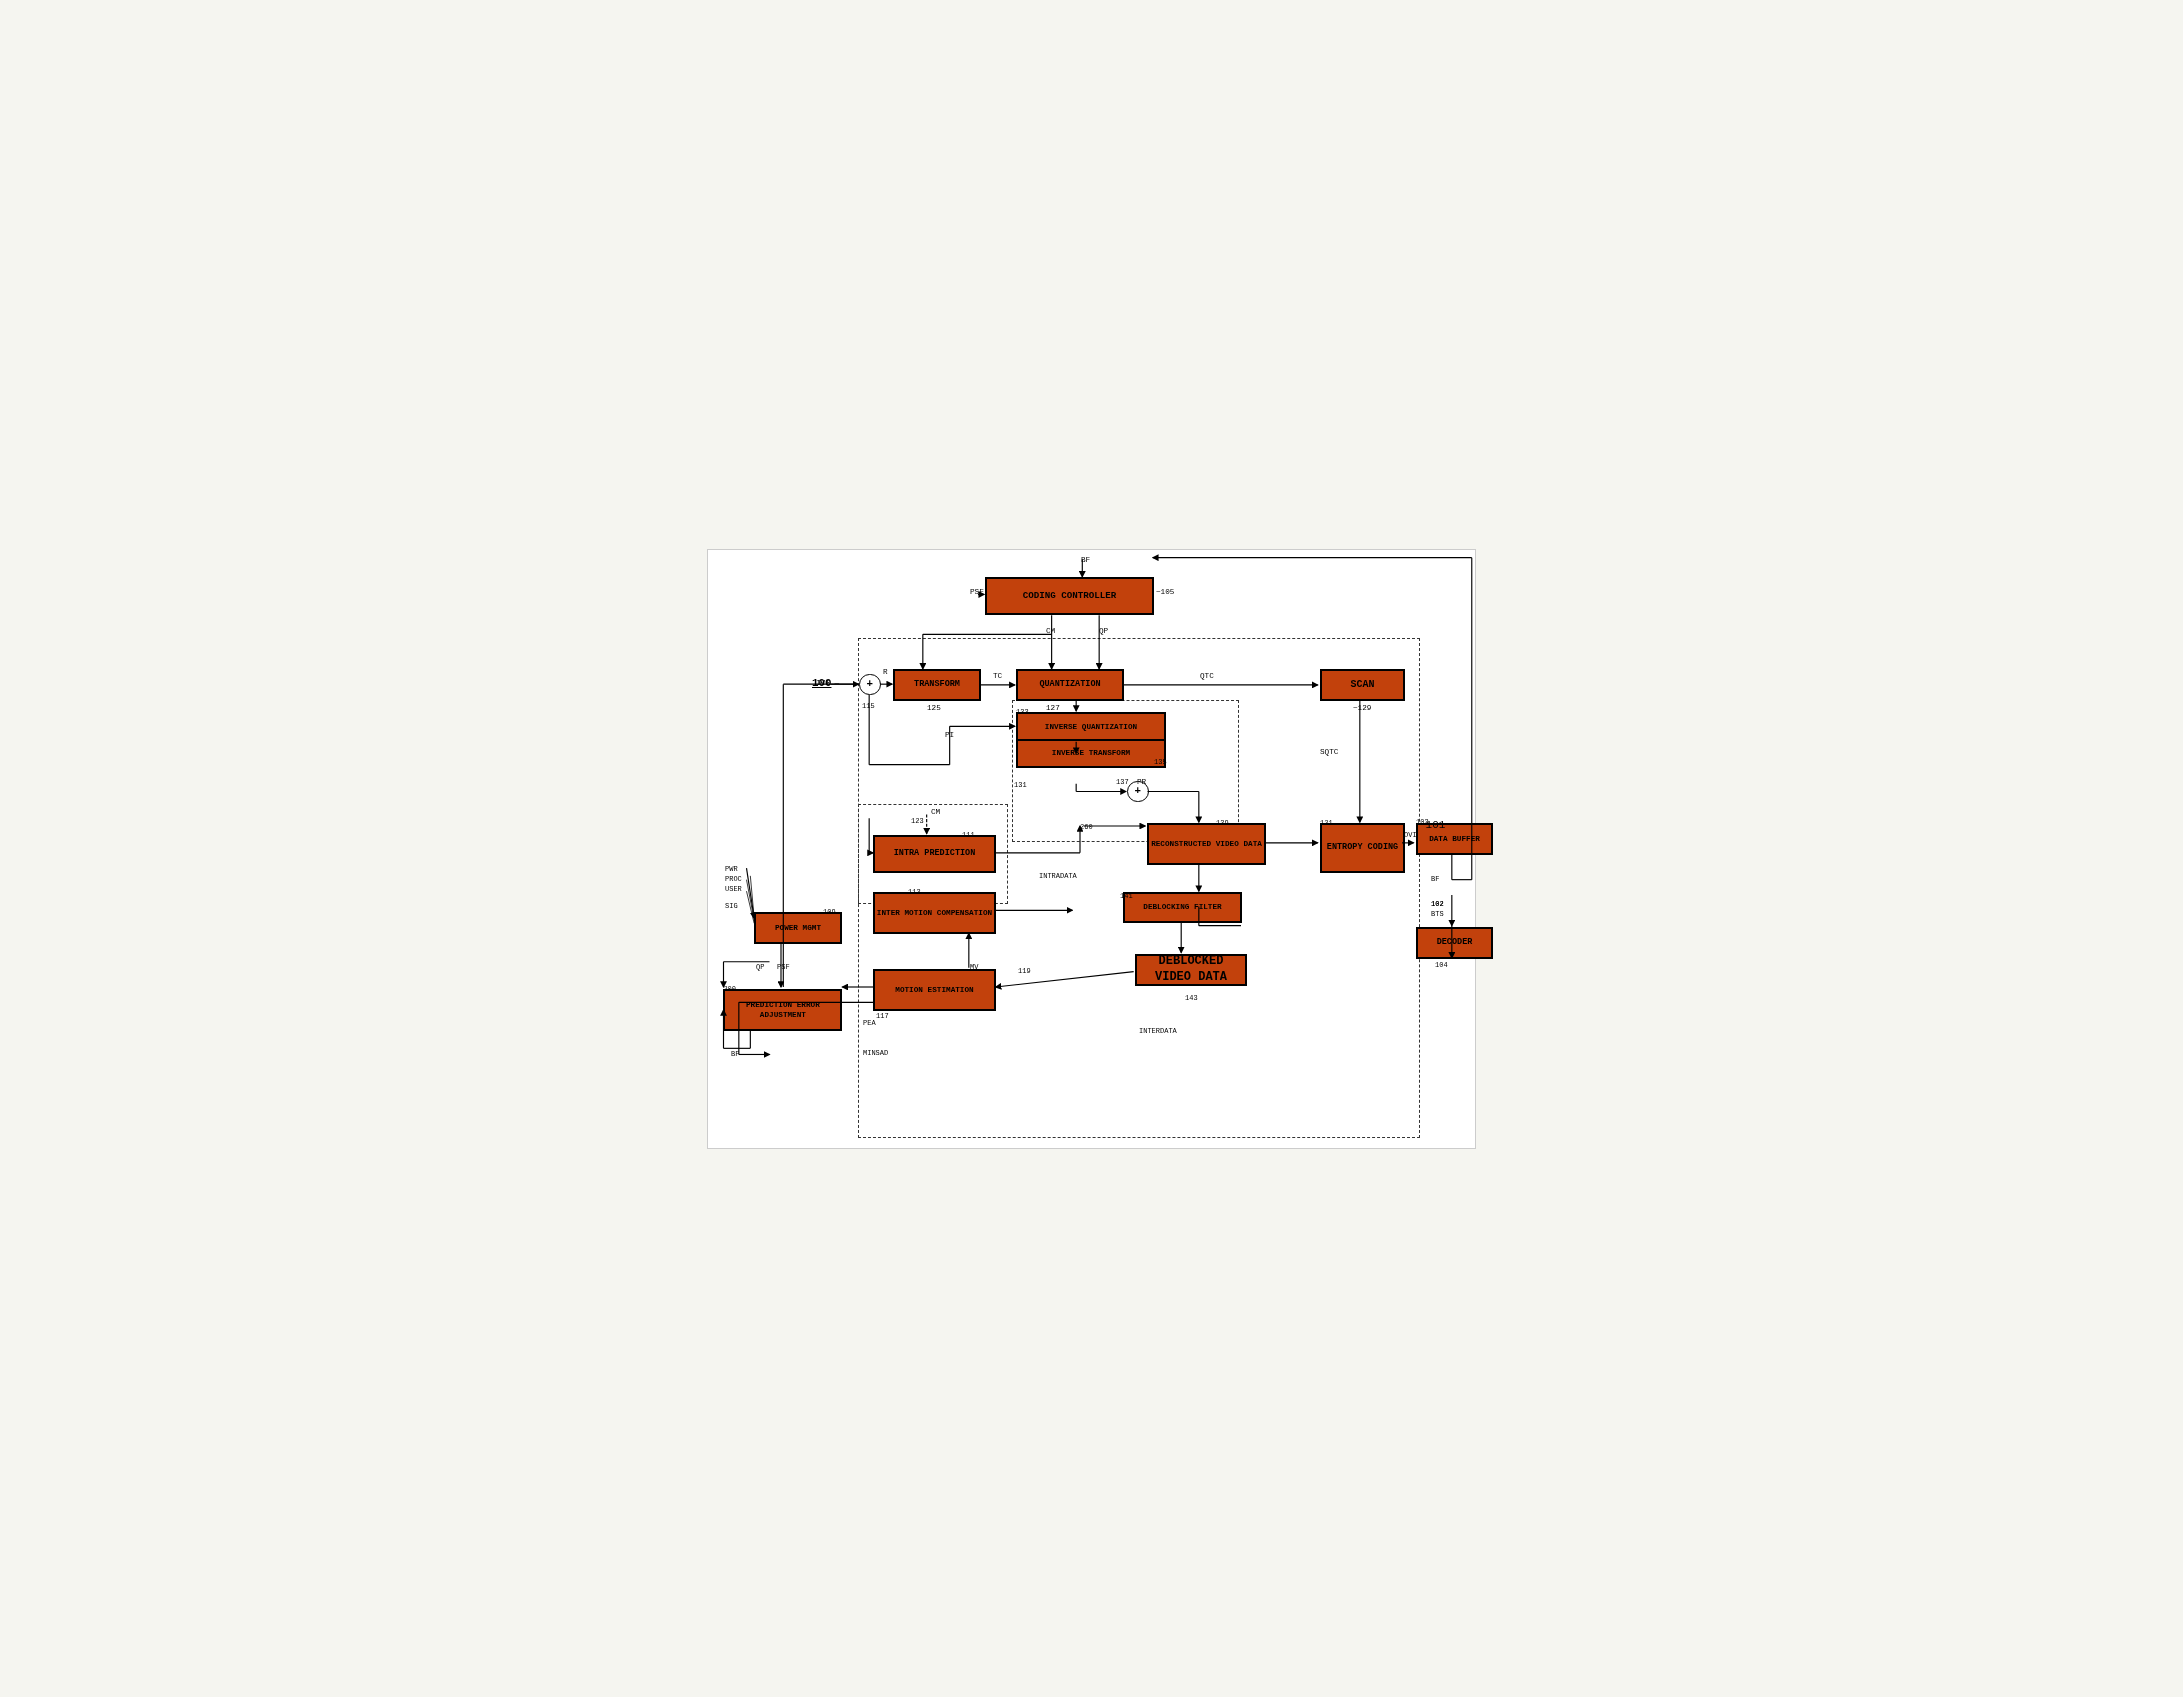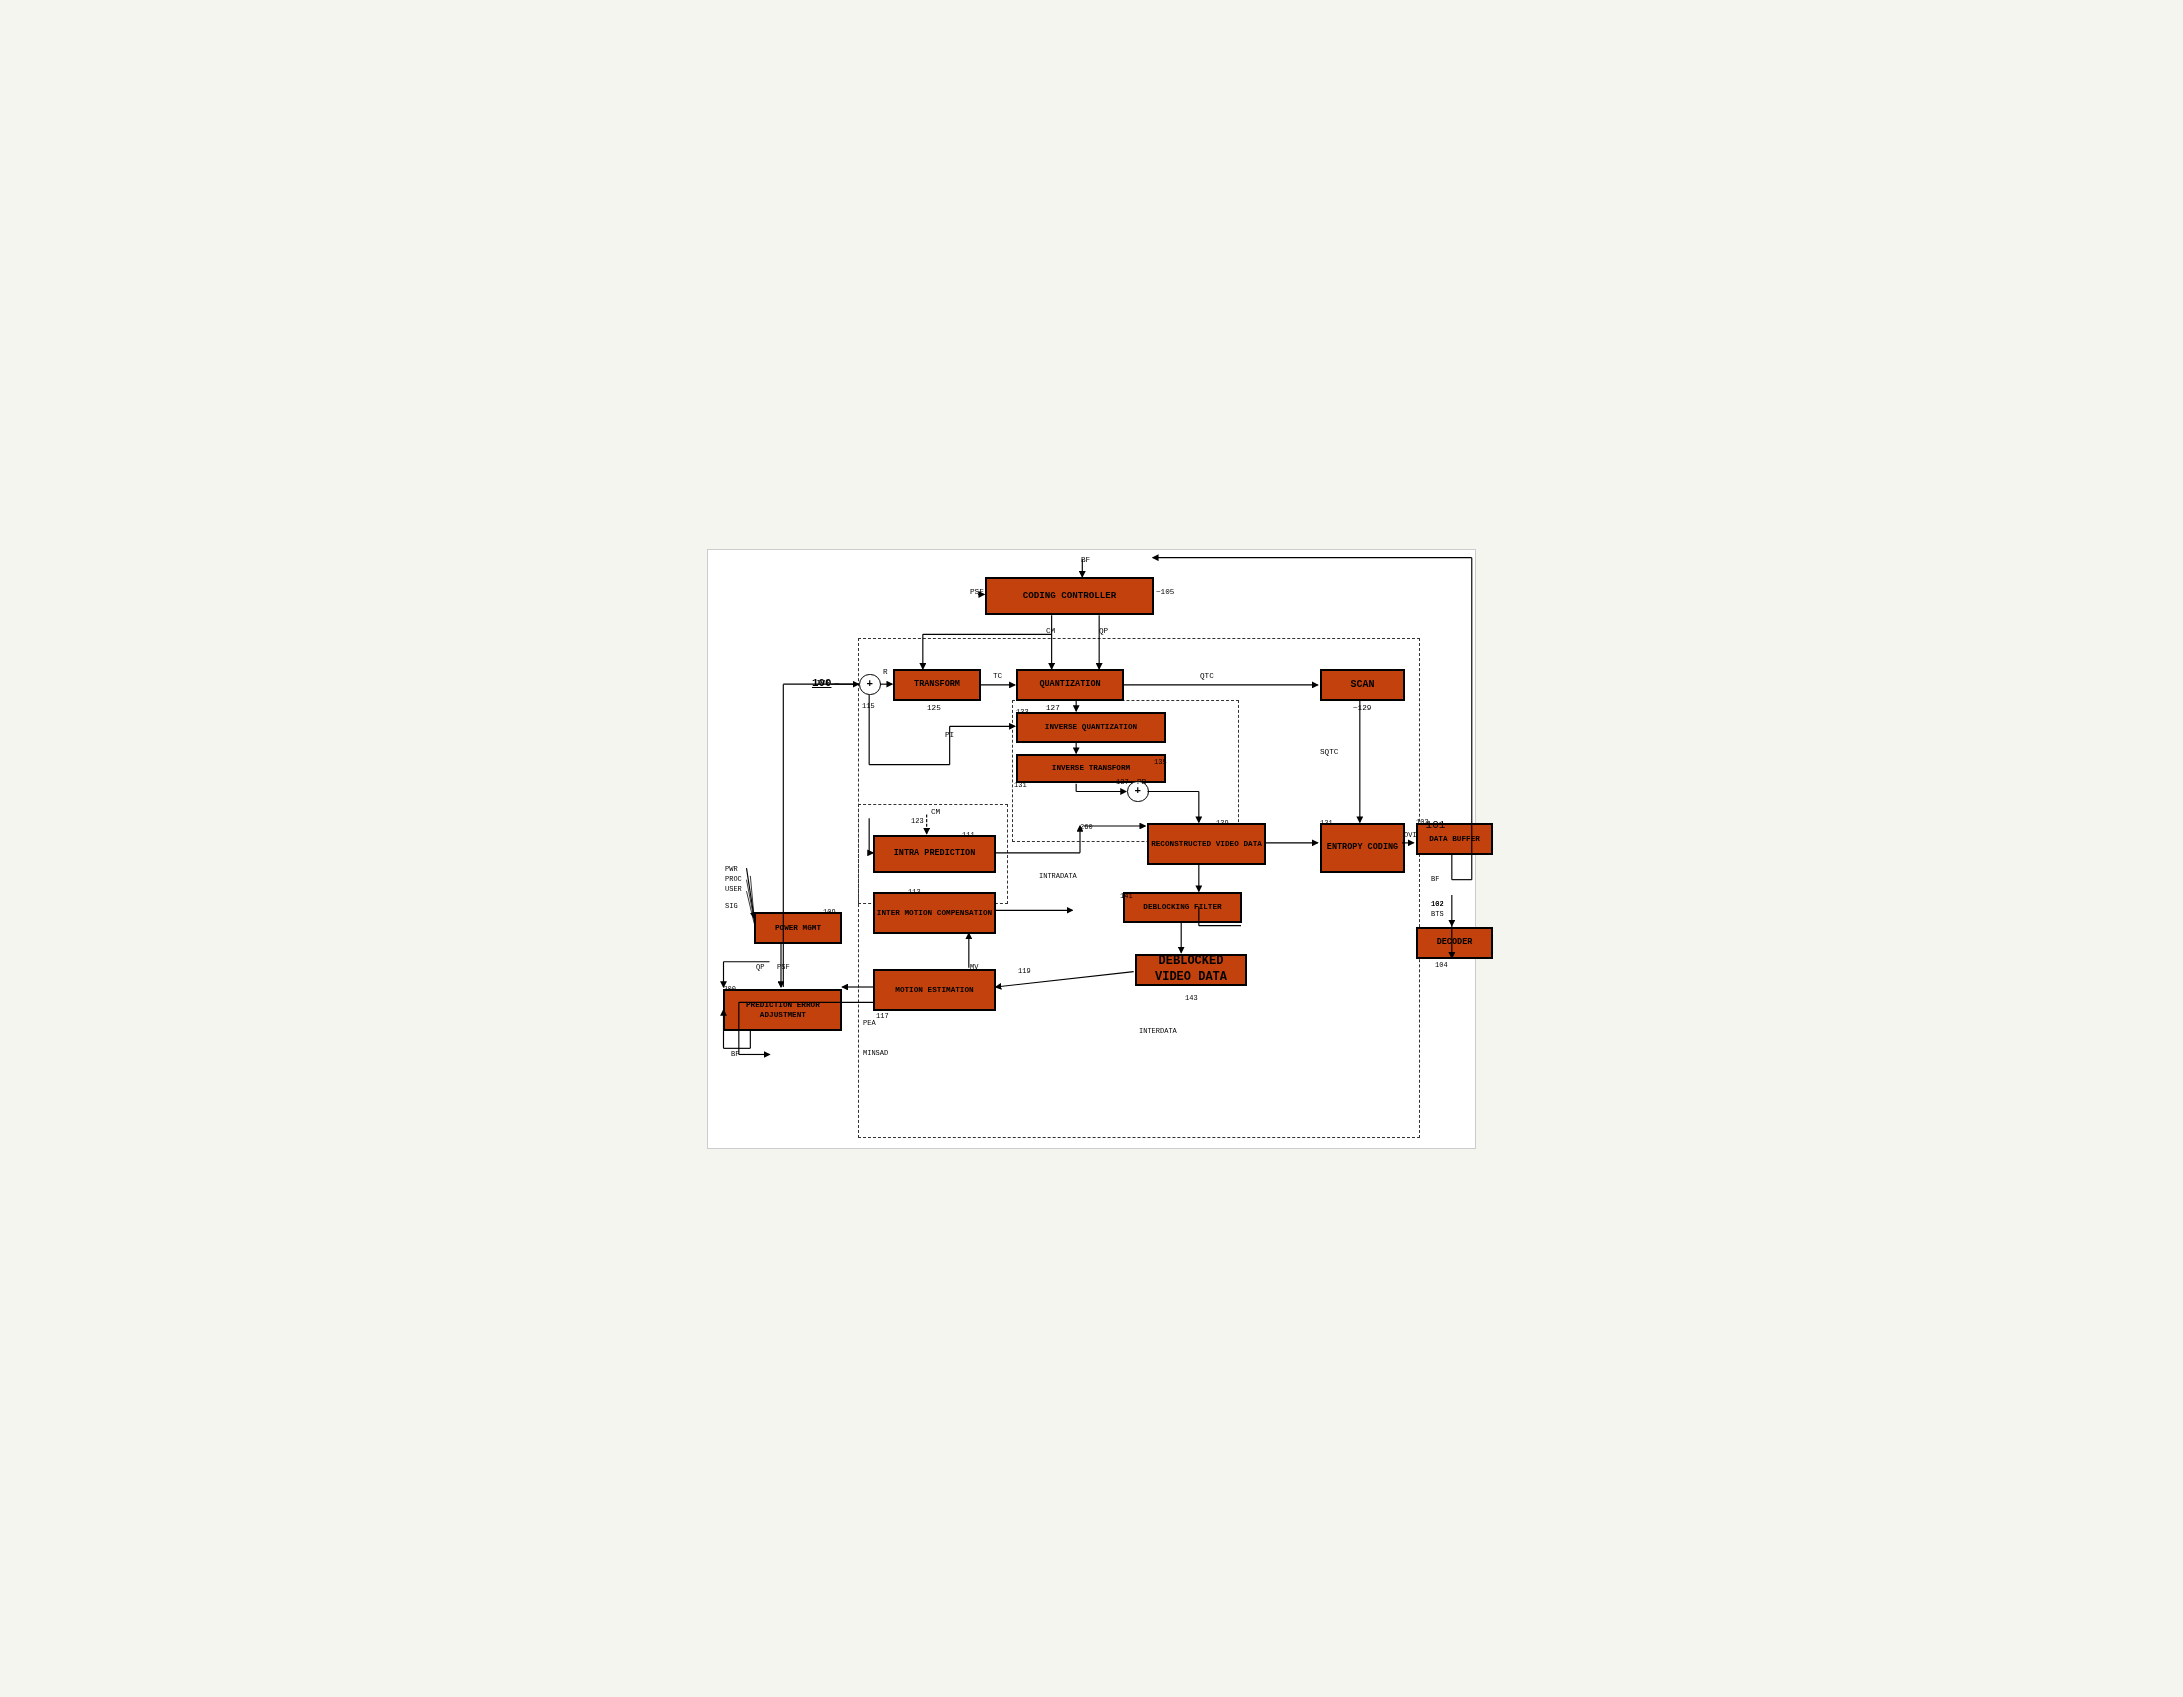--- a/index.html
+++ b/index.html
@@ -98,21 +98,21 @@
   <div class="block block-thick" style="left:612px; top:119px; width:85px; height:32px; font-size:10px;">
     <span>SCAN</span>
   </div>
   <div class="label" style="left:645px; top:154px;">~129</div>
 
   <div class="block block-thick" style="left:308px; top:162px; width:150px; height:31px; font-size:7.7px;">
     <span>INVERSE QUANTIZATION</span>
   </div>
   <div class="label" style="left:308px; top:158px; font-size:7px;">133</div>
 
-  <div class="block block-thick" style="left:308px; top:204px; width:150px; height:29px; font-size:7.7px;">
+  <div class="block block-thick" style="left:308px; top:189px; width:150px; height:29px; font-size:7.7px;">
     <span>INVERSE TRANSFORM</span>
   </div>
   <div class="label" style="left:446px; top:208px; font-size:7px;">135</div>
   <div class="label" style="left:306px; top:231px; font-size:7px;">131</div>
 
   <div class="block block-thick" style="left:165px; top:285px; width:123px; height:38px;">
     <span>INTRA PREDICTION</span>
   </div>
   <div class="label" style="left:254px; top:281px; font-size:7px;">111</div>
 

